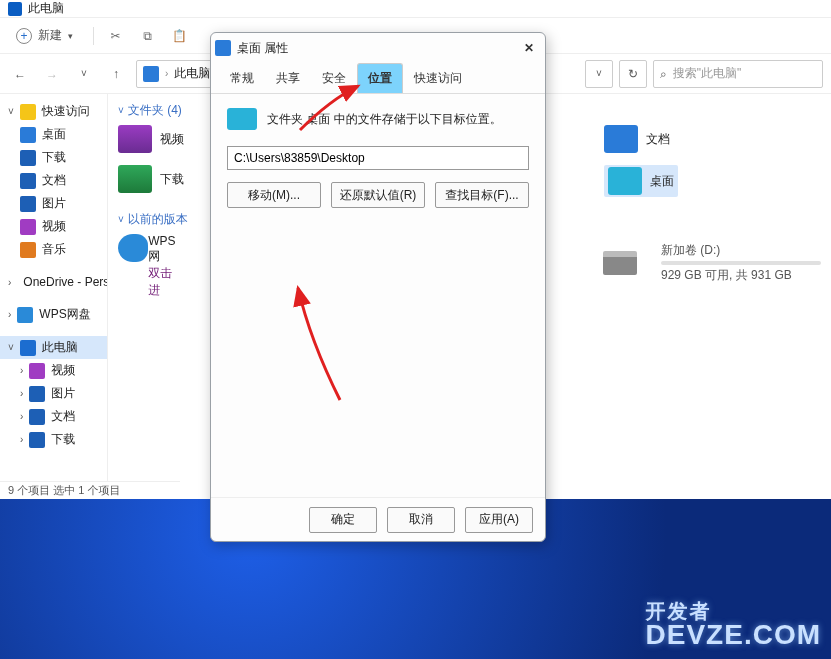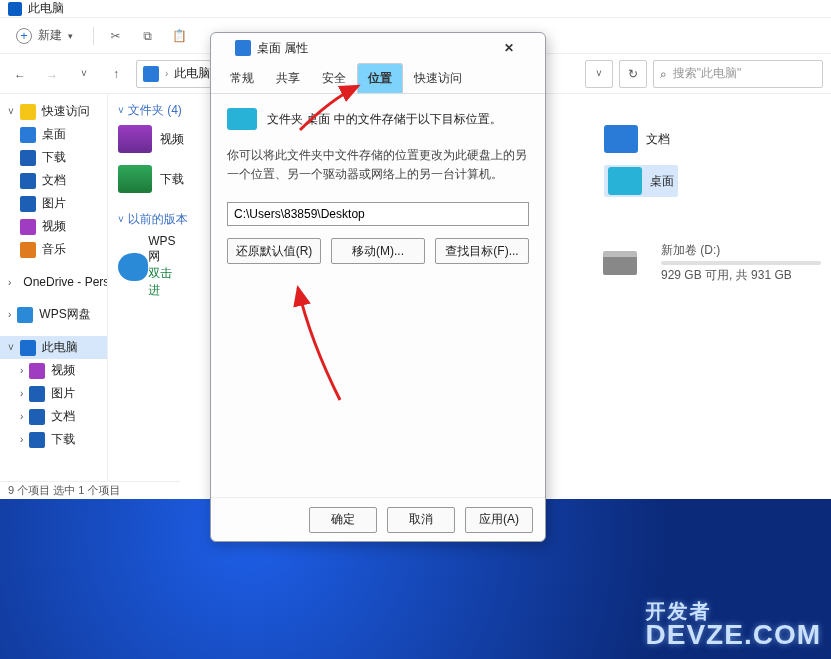--- a/index.html
+++ b/index.html
@@ -53,35 +53,35 @@
   .big-ico{width:34px;height:28px;border-radius:3px;}
   .vid{background:linear-gradient(#9a3cc2,#6a2c92);}
   .dl{background:linear-gradient(#2fa85a,#1d7a3a);}
   .doc{background:#2a7bd8;}
   .desk{background:#29b2d8;}
   .drive-item{display:flex;gap:24px;align-items:center;margin-top:8px;}
   .drive-ico{width:34px;height:24px;background:#888;border-radius:2px;border-top:6px solid #bbb;}
   .drive-txt{display:flex;flex-direction:column;gap:2px;color:#555;}
   .drive-bar{width:160px;height:4px;background:#e0e0e0;border-radius:2px;}
   
-  .wps-item{display:flex;align-items:center;}
+  .wps-item{display:flex;}
   .wps-ico{width:34px;height:28px;background:#2a8ad8;border-radius:50% 40% 40% 50%;}
 
   
   .statusbar{position:absolute; bottom:160px; left:0; height:18px; border-top:1px solid #eee; padding:1px 8px; font-size:11px; color:#555; width:180px; background:#fff;}
 
   
   .wallpaper{position:absolute; left:0; right:0; bottom:0; height:160px; background: radial-gradient(circle at 30% 20%, #1e5fe8, #0b2a7a 70%); }
   .watermark{position:absolute; right:10px; bottom:10px; color:#c9e0ff; font-family: "SimHei", sans-serif; text-align:left; line-height:1;}
   .watermark .l1{font-size:20px; letter-spacing:2px; font-weight:600; text-shadow:0 0 6px rgba(150,200,255,.6);}
   .watermark .l2{font-size:28px; font-family: "Arial Black", sans-serif; font-weight:900; letter-spacing:1px; text-shadow:0 0 6px rgba(150,200,255,.6);}
 
   
   .dialog { position:absolute; left:210px; top:32px; width:336px; height:510px; background:#fdfdfd; border:1px solid #9aa0a6; border-radius:6px; box-shadow:2px 4px 14px rgba(0,0,0,.25); display:flex; flex-direction:column;}
-  .dlg-title{height:30px;display:flex;align-items:center;justify-content:space-between;padding:0 24px;}
+  .dlg-title{height:30px;display:flex;align-items:center;justify-content:space-between;padding:0 4px;}
   .dlg-title .l{display:flex;align-items:center;gap:6px;}
   .dlg-title .ico{width:16px;height:16px;background:#2a7bd8;border-radius:2px;}
   .dlg-title .x{width:24px;height:24px;display:flex;align-items:center;justify-content:center;color:#333;font-weight:600;}
   .tabs{display:flex;border-bottom:1px solid #ddd;padding:0 8px;position:relative;}
   .tab{padding:6px 10px;color:#333;border:1px solid transparent;border-bottom:none;position:relative;}
   .tab.active{border-color:#ccc;background:#7dd3fc;border-radius:3px 3px 0 0; top:0;font-weight:bold;}
   .dlg-body{flex:1;padding:14px 16px 8px;}
   .dlg-row1{display:flex;gap:10px;align-items:center;margin-bottom:16px;}
   .dlg-row1 .bico{width:30px;height:22px;background:#29b2d8;border-radius:3px;}
   .dlg-desc{color:#444;line-height:1.6;margin-bottom:18px;}
@@ -240,21 +240,21 @@
     <div class="section-head">
       <span class="chev">˅</span>
       <span>以前的版本</span>
     </div>
     <div class="folder-grid">
       <div class="folder-col">
         <div class="wps-item">
           <span class="wps-ico"></span>
           <span>
             <span>WPS网</span><br>
-            <span style="color:#15803d;">双击进</span>
+            <span style="color:#701a75;">双击进</span>
           </span>
         </div>
       </div>
       <div class="folder-col" style="margin-left:340px;">
         <div class="drive-item">
           <span class="drive-ico"></span>
           <span class="drive-txt">
             <span>新加卷 (D:)</span>
             <span class="drive-bar"></span>
             <span>929 GB 可用, 共 931 GB</span>
@@ -289,28 +289,27 @@
     <div class="tab"><span>共享</span></div>
     <div class="tab"><span>安全</span></div>
     <div class="tab active"><span>位置</span></div>
     <div class="tab"><span>快速访问</span></div>
   </div>
   <div class="dlg-body">
     <div class="dlg-row1">
       <span class="bico"></span>
       <span>文件夹 桌面 中的文件存储于以下目标位置。</span>
     </div>
-    <div class="dlg-desc">你可以将此文件夹中文件存储的位置更改为此硬盘上的另一个位置、另一个驱动器或网络上的另一台计算机。</div>
     <input class="path-input" value="C:\Users\83859\Desktop" style="">
     <div class="btn-row">
       <div class="btn">
+          <span>移动(M)...</span>
+        </div>
+      <div class="btn">
           <span>还原默认值(R)</span>
-        </div>
-      <div class="btn">
-          <span>移动(M)...</span>
         </div>
       <div class="btn">
           <span>查找目标(F)...</span>
         </div>
     </div>
   </div>
   <div class="dlg-foot">
     <div class="btn">
         <span>确定</span>
       </div>

